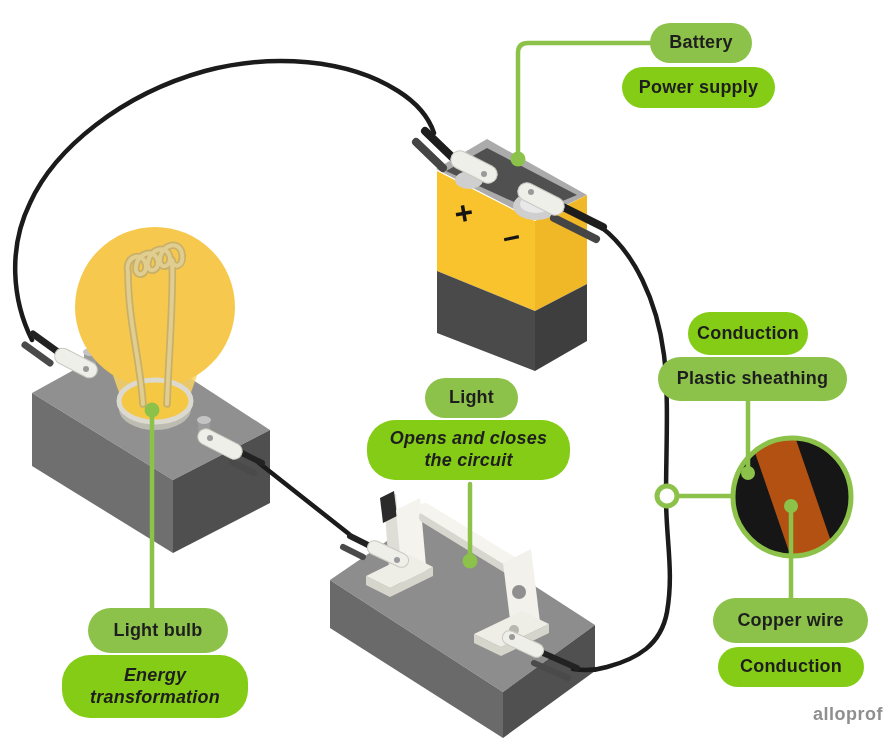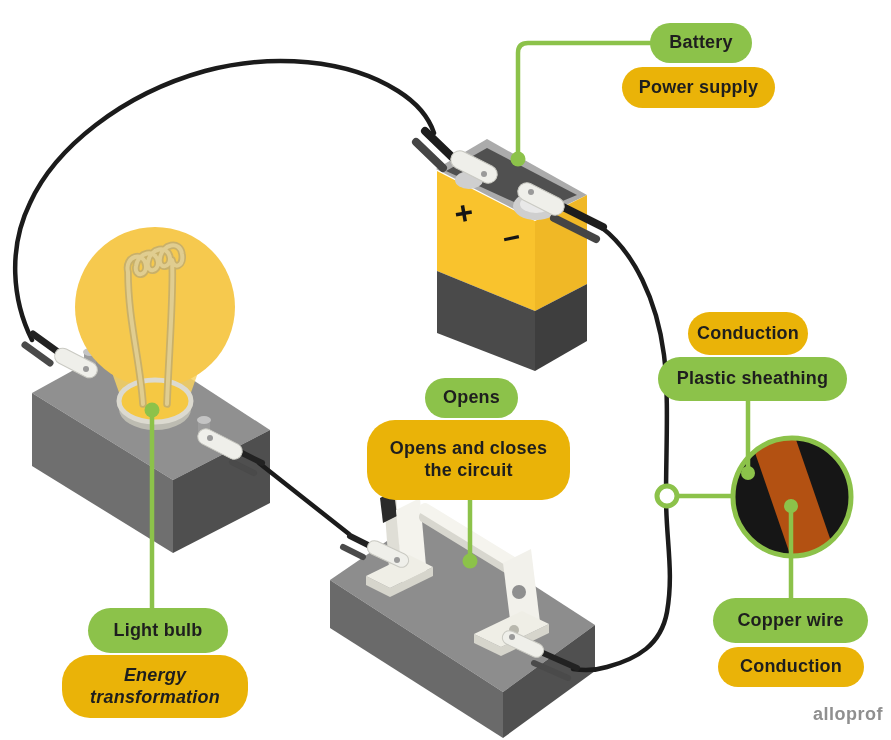--- a/index.html
+++ b/index.html
@@ -8,21 +8,21 @@
     font-family:"Liberation Sans", sans-serif;
   }
   #scene{position:absolute;left:0;top:0;}
   .pill{
     position:absolute;display:flex;align-items:center;justify-content:center;
     text-align:center;font-weight:bold;font-size:18px;letter-spacing:.2px;
     color:#1E1E1E;border-radius:28px;line-height:1.22;z-index:5;padding:16px 4px;
     box-sizing:border-box;
   }
   .pill.green{background:#8CC24A;}
-  .pill.light{background:#eab308;}
+  .pill.light{background:#84cc16;}
   .watermark{
     position:absolute;left:813px;top:704px;z-index:6;
     font-weight:bold;font-size:18px;letter-spacing:.5px;color:#8F8F8F;
   }
 </style>
 </head>
 <body>
 
 <div id="canvas">
 
@@ -184,22 +184,22 @@
     <circle cx="152" cy="410" r="7.5"></circle>
     <circle cx="470" cy="561" r="7.5"></circle>
     <circle cx="748" cy="473" r="7"></circle>
     <circle cx="791" cy="506" r="7"></circle>
   </g>
 </svg>
 
 <div class="pill green" style="left:650px;top:23px;width:102px;height:40px;">Battery</div>
 <div class="pill light" style="left:622px;top:67px;width:153px;height:41px;">Power supply</div>
 
-<div class="pill green" style="left:425px;top:378px;width:93px;height:40px;">Opens</div>
-<div class="pill light" style="left:367px;top:420px;width:203px;height:80px;padding:0 18px;">Opens and closes the circuit</div>
+<div class="pill green" style="left:425px;top:378px;width:93px;height:40px;">Light</div>
+<div class="pill light" style="left:367px;top:420px;width:203px;height:60px;padding:0 18px;font-style:italic;">Opens and closes the circuit</div>
 
 <div class="pill green" style="left:88px;top:608px;width:140px;height:45px;">Light bulb</div>
 <div class="pill light" style="left:62px;top:655px;width:186px;height:63px;padding:0 14px;font-style:italic;">Energy transformation</div>
 
 <div class="pill light" style="left:688px;top:312px;width:120px;height:43px;">Conduction</div>
 <div class="pill green" style="left:658px;top:357px;width:189px;height:44px;">Plastic sheathing</div>
 
 <div class="pill green" style="left:713px;top:598px;width:155px;height:45px;">Copper wire</div>
 <div class="pill light" style="left:718px;top:647px;width:146px;height:40px;">Conduction</div>
 

